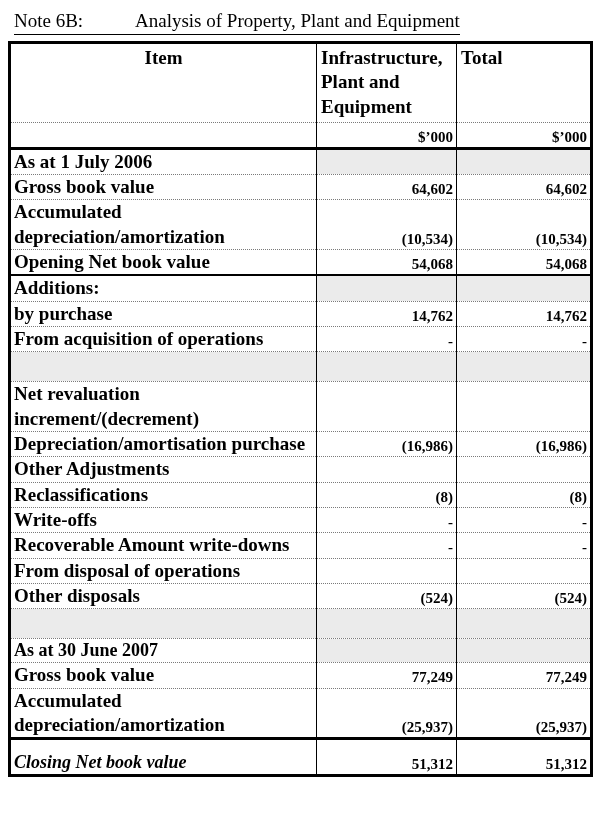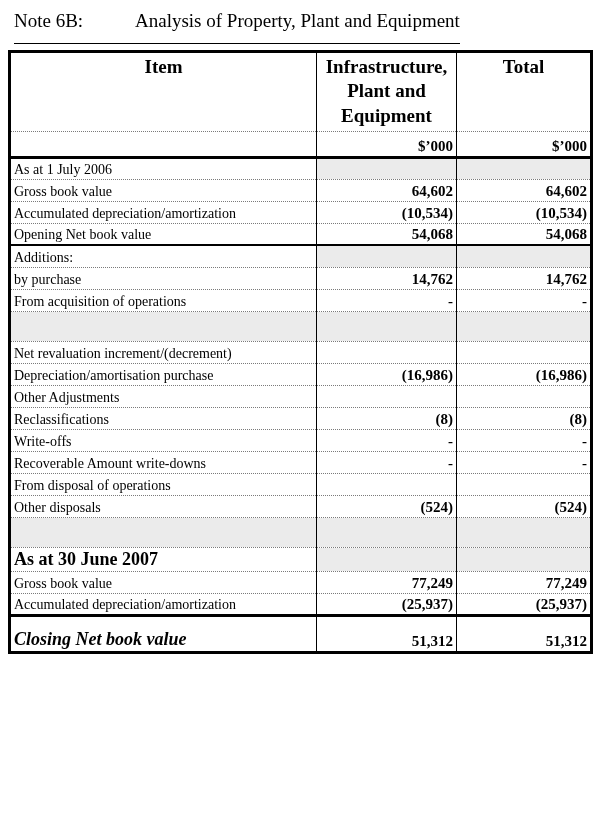--- a/index.html
+++ b/index.html
@@ -13,21 +13,21 @@
   }
   .page { padding: 6px 8px 0 8px; }
 
   
   .note-line {
     display: inline-block;
     margin: 4px 0 6px 6px;
     font-size: 19px;
     line-height: 1.2;
     border-bottom: 1.5px solid #000;
-    padding-bottom: 10px;
+    padding-bottom: 1px;
     white-space: nowrap;
   }
   .note-label { display: inline-block; min-width: 121px; }
 
   
   .table-title {
     font-size: 20px;
     font-weight: bold;
     line-height: 1.32;
     width: 584px;
@@ -53,32 +53,33 @@
   .head-row th {
     border-top: none;
     font-size: 19px;
     font-weight: bold;
     vertical-align: top;
     padding: 2px 4px 2px 4px;
     height: 74px;
     line-height: 1.3;
   }
   .th-item { text-align: center; }
-  .th-num  { text-align: center; }
+  .th-num  { text-align: left; }
   .unit-row td {
     border-bottom: 3px solid #000;
     height: 26px;
     vertical-align: bottom;
   }
 
   td.label-cell {
-    font-size: 14px;
+    font-size: 19px;
     line-height: 1.28;
     vertical-align: bottom;
     padding-left: 3px;
+    font-weight: bold;
   }
   td.val-cell {
     font-size: 15px;
     line-height: 1.28;
     font-weight: bold;
     text-align: right;
     vertical-align: bottom;
     padding-right: 3px;
   }
 

